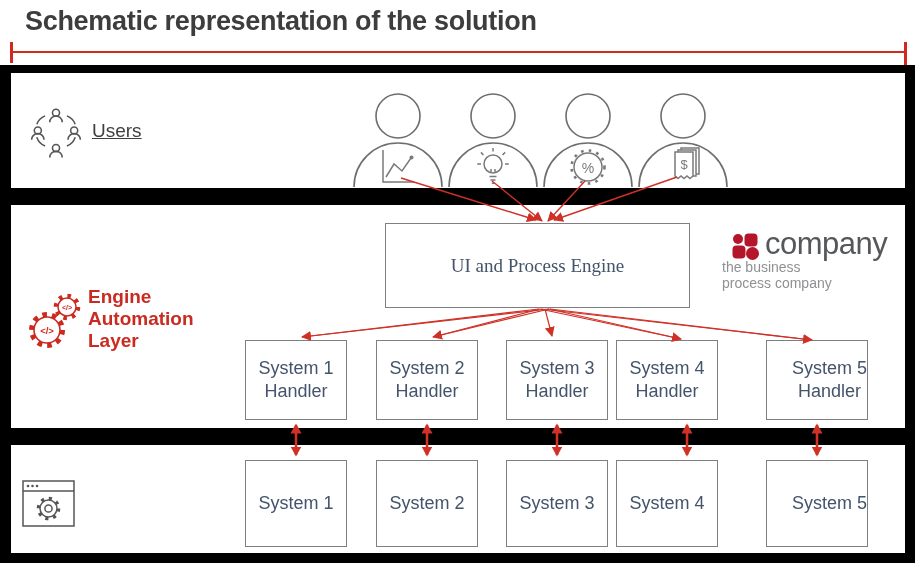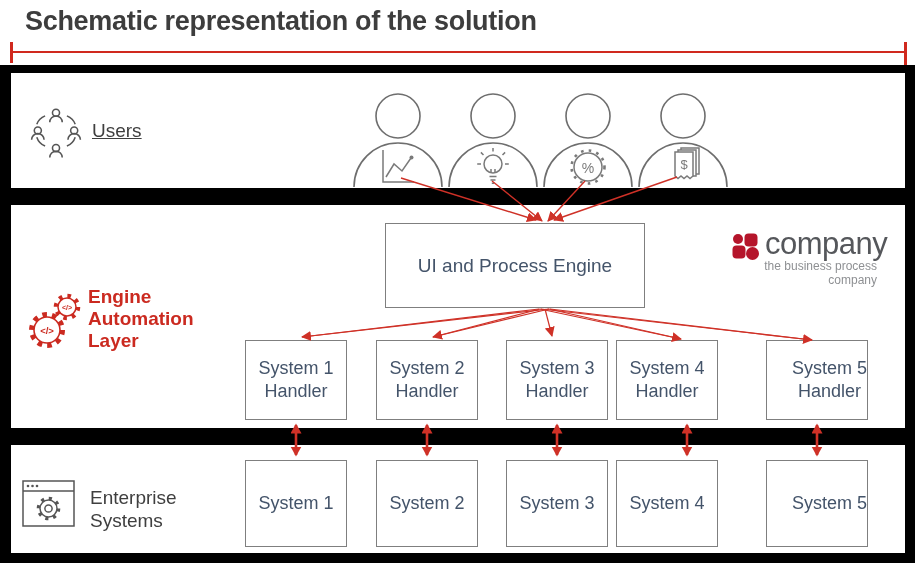--- a/index.html
+++ b/index.html
@@ -23,28 +23,28 @@
   
   .lbl{color:#3f3f3f;font-size:19px;line-height:23px;}
   .lbl-users{left:92px;top:119px;text-decoration:underline;}
   .lbl-process{left:88px;top:286px;width:118px;font-weight:bold;color:#cb2a20;line-height:22px;}
   .lbl-enterprise{left:90px;top:486px;width:104px;}
 
   
   .node{position:absolute;border:1.5px solid #7f7f7f;background:#fff;display:flex;
         align-items:center;justify-content:center;text-align:center;
         color:#44546a;font-size:18px;line-height:23px;box-sizing:border-box;}
-  .engine{left:385px;top:223px;width:260px;height:85px;font-size:19px;}
+  .engine{left:385px;top:223px;width:305px;height:85px;font-size:19px;font-family:Liberation Serif, serif;}
   .hbox{top:340px;width:102px;height:80px;}
   .sbox{top:460px;width:102px;height:87px;}
   .c1{left:245px;} .c2{left:376px;} .c3{left:506px;} .c4{left:616px;} .c5{left:766px;justify-content:flex-end;}
 
   
   .cam-word{left:765px;top:226px;font-size:31px;color:#55575b;letter-spacing:-0.5px;}
-  .cam-tag{left:746px;top:259px;width:131px;text-align:right;font-size:12px;color:#8e9093;}
+  .cam-tag{left:722px;top:259px;width:131px;font-size:14px;color:#8e9093;}
 
   svg text{font-family:"Liberation Sans",sans-serif;}
   .overlay{left:0;top:0;pointer-events:none;}
 </style>
 </head>
 <body>
 
 <div id="stage">
 
   <svg width="0" height="0" style="position:absolute">
@@ -167,21 +167,20 @@
       <rect x="1" y="1" width="51" height="45" fill="#fff"></rect>
       <line x1="1" y1="11" x2="52" y2="11"></line>
       <circle cx="6" cy="6" r="1.3" fill="#555" stroke="none"></circle>
       <circle cx="10.5" cy="6" r="1.3" fill="#555" stroke="none"></circle>
       <circle cx="15" cy="6" r="1.3" fill="#555" stroke="none"></circle>
       <circle cx="26.5" cy="28.5" r="10" stroke-width="3.6" stroke-dasharray="3.1 4.75"></circle>
       <circle cx="26.5" cy="28.5" r="8.5" fill="#fff"></circle>
       <circle cx="26.5" cy="28.5" r="3.6"></circle>
     </g>
   </svg>
-  <div class="abs lbl lbl-enterprise">Enterprise Systems</div>
 
   <div class="node sbox c1">
       <span>System 1</span>
     </div>
   <div class="node sbox c2">
       <span>System 2</span>
     </div>
   <div class="node sbox c3">
       <span>System 3</span>
     </div>

